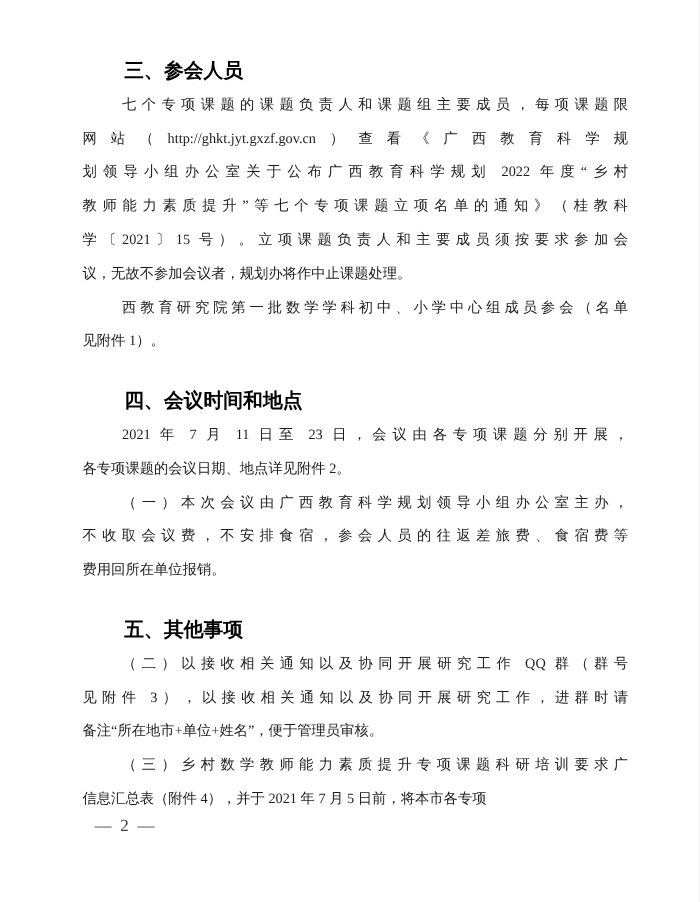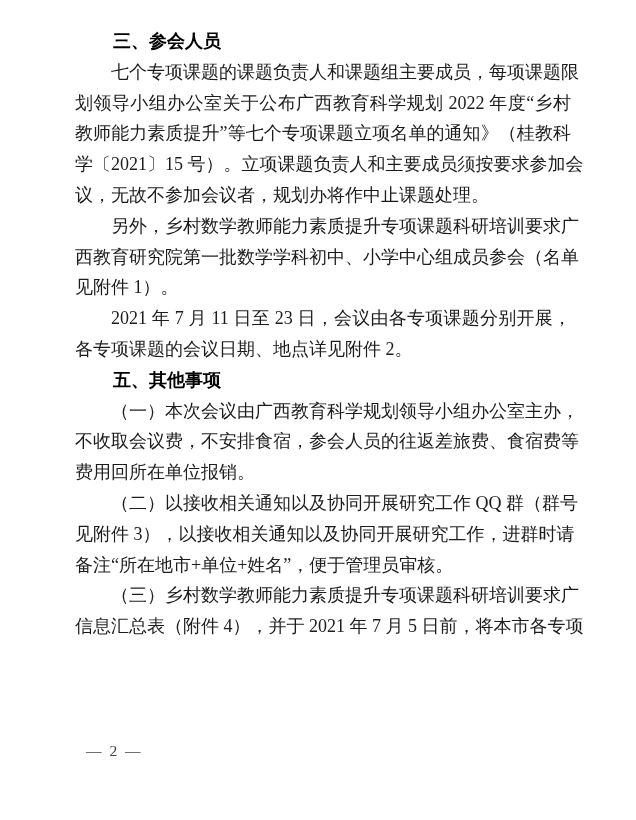--- a/index.html
+++ b/index.html
@@ -19,21 +19,21 @@
   .doc {
     position: absolute;
     left: 75px;
     top: 26px;
     width: 496px;
   }
   .block { margin: 0; padding: 0; }
   .line {
     height: 30.8px;
     line-height: 30.8px;
-    font-size: 18px;
+    font-size: 13px;
     white-space: nowrap;
     text-align: justify;
     text-align-last: justify;
     color: #1c1c1c;
   }
   .line.last {
     text-align: right;
     text-align-last: left;
   }
   .body .line:first-child {
@@ -41,20 +41,21 @@
   }
   .heading .line {
     font-family: "Liberation Sans", "DejaVu Sans", sans-serif;
     font-weight: 700;
     font-size: 18px;
     color: #000000;
     padding-left: 38px;
     text-align: left;
     text-align-last: left;
     text-indent: 0;
+    margin-top: 23px;
   }
   .page-number {
     position: absolute;
     left: 86px;
     top: 742px;
     font-size: 15.5px;
     letter-spacing: 2px;
     color: #3d3d3d;
     font-family: "Liberation Serif", "DejaVu Serif", serif;
   }
@@ -62,41 +63,44 @@
 </head>
 <body>
 
 <div class="page">
   <div class="doc">
       <div class="block heading">
         <div class="line last">三、参会人员</div>
       </div>
       <div class="block body">
         <div class="line">七个专项课题的课题负责人和课题组主要成员，每项课题限</div>
+        <div class="line">网站（http://ghkt.jyt.gxzf.gov.cn）查看《广西教育科学规</div>
         <div class="line">划领导小组办公室关于公布广西教育科学规划 2022 年度“乡村</div>
         <div class="line">教师能力素质提升”等七个专项课题立项名单的通知》（桂教科</div>
         <div class="line">学〔2021〕15 号）。立项课题负责人和主要成员须按要求参加会</div>
         <div class="line last">议，无故不参加会议者，规划办将作中止课题处理。</div>
       </div>
       <div class="block body">
-        <div class="line">另外，乡村数学教师能力素质提升专项课题科研培训要求广</div>
         <div class="line">西教育研究院第一批数学学科初中、小学中心组成员参会（名单</div>
         <div class="line last">见附件 1）。</div>
+      </div>
+      <div class="block heading">
+        <div class="line last">四、会议时间和地点</div>
       </div>
       <div class="block body">
         <div class="line">2021 年 7 月 11 日至 23 日，会议由各专项课题分别开展，</div>
         <div class="line last">各专项课题的会议日期、地点详见附件 2。</div>
       </div>
-      <div class="block heading">
-        <div class="line last">五、其他事项</div>
-      </div>
       <div class="block body">
         <div class="line">（一）本次会议由广西教育科学规划领导小组办公室主办，</div>
         <div class="line">不收取会议费，不安排食宿，参会人员的往返差旅费、食宿费等</div>
         <div class="line last">费用回所在单位报销。</div>
+      </div>
+      <div class="block heading">
+        <div class="line last">五、其他事项</div>
       </div>
       <div class="block body">
         <div class="line">（二）以接收相关通知以及协同开展研究工作 QQ 群（群号</div>
         <div class="line">见附件 3），以接收相关通知以及协同开展研究工作，进群时请</div>
         <div class="line last">备注“所在地市+单位+姓名”，便于管理员审核。</div>
       </div>
       <div class="block body">
         <div class="line">（三）乡村数学教师能力素质提升专项课题科研培训要求广</div>
         <div class="line last">信息汇总表（附件 4），并于 2021 年 7 月 5 日前，将本市各专项</div>
       </div>

